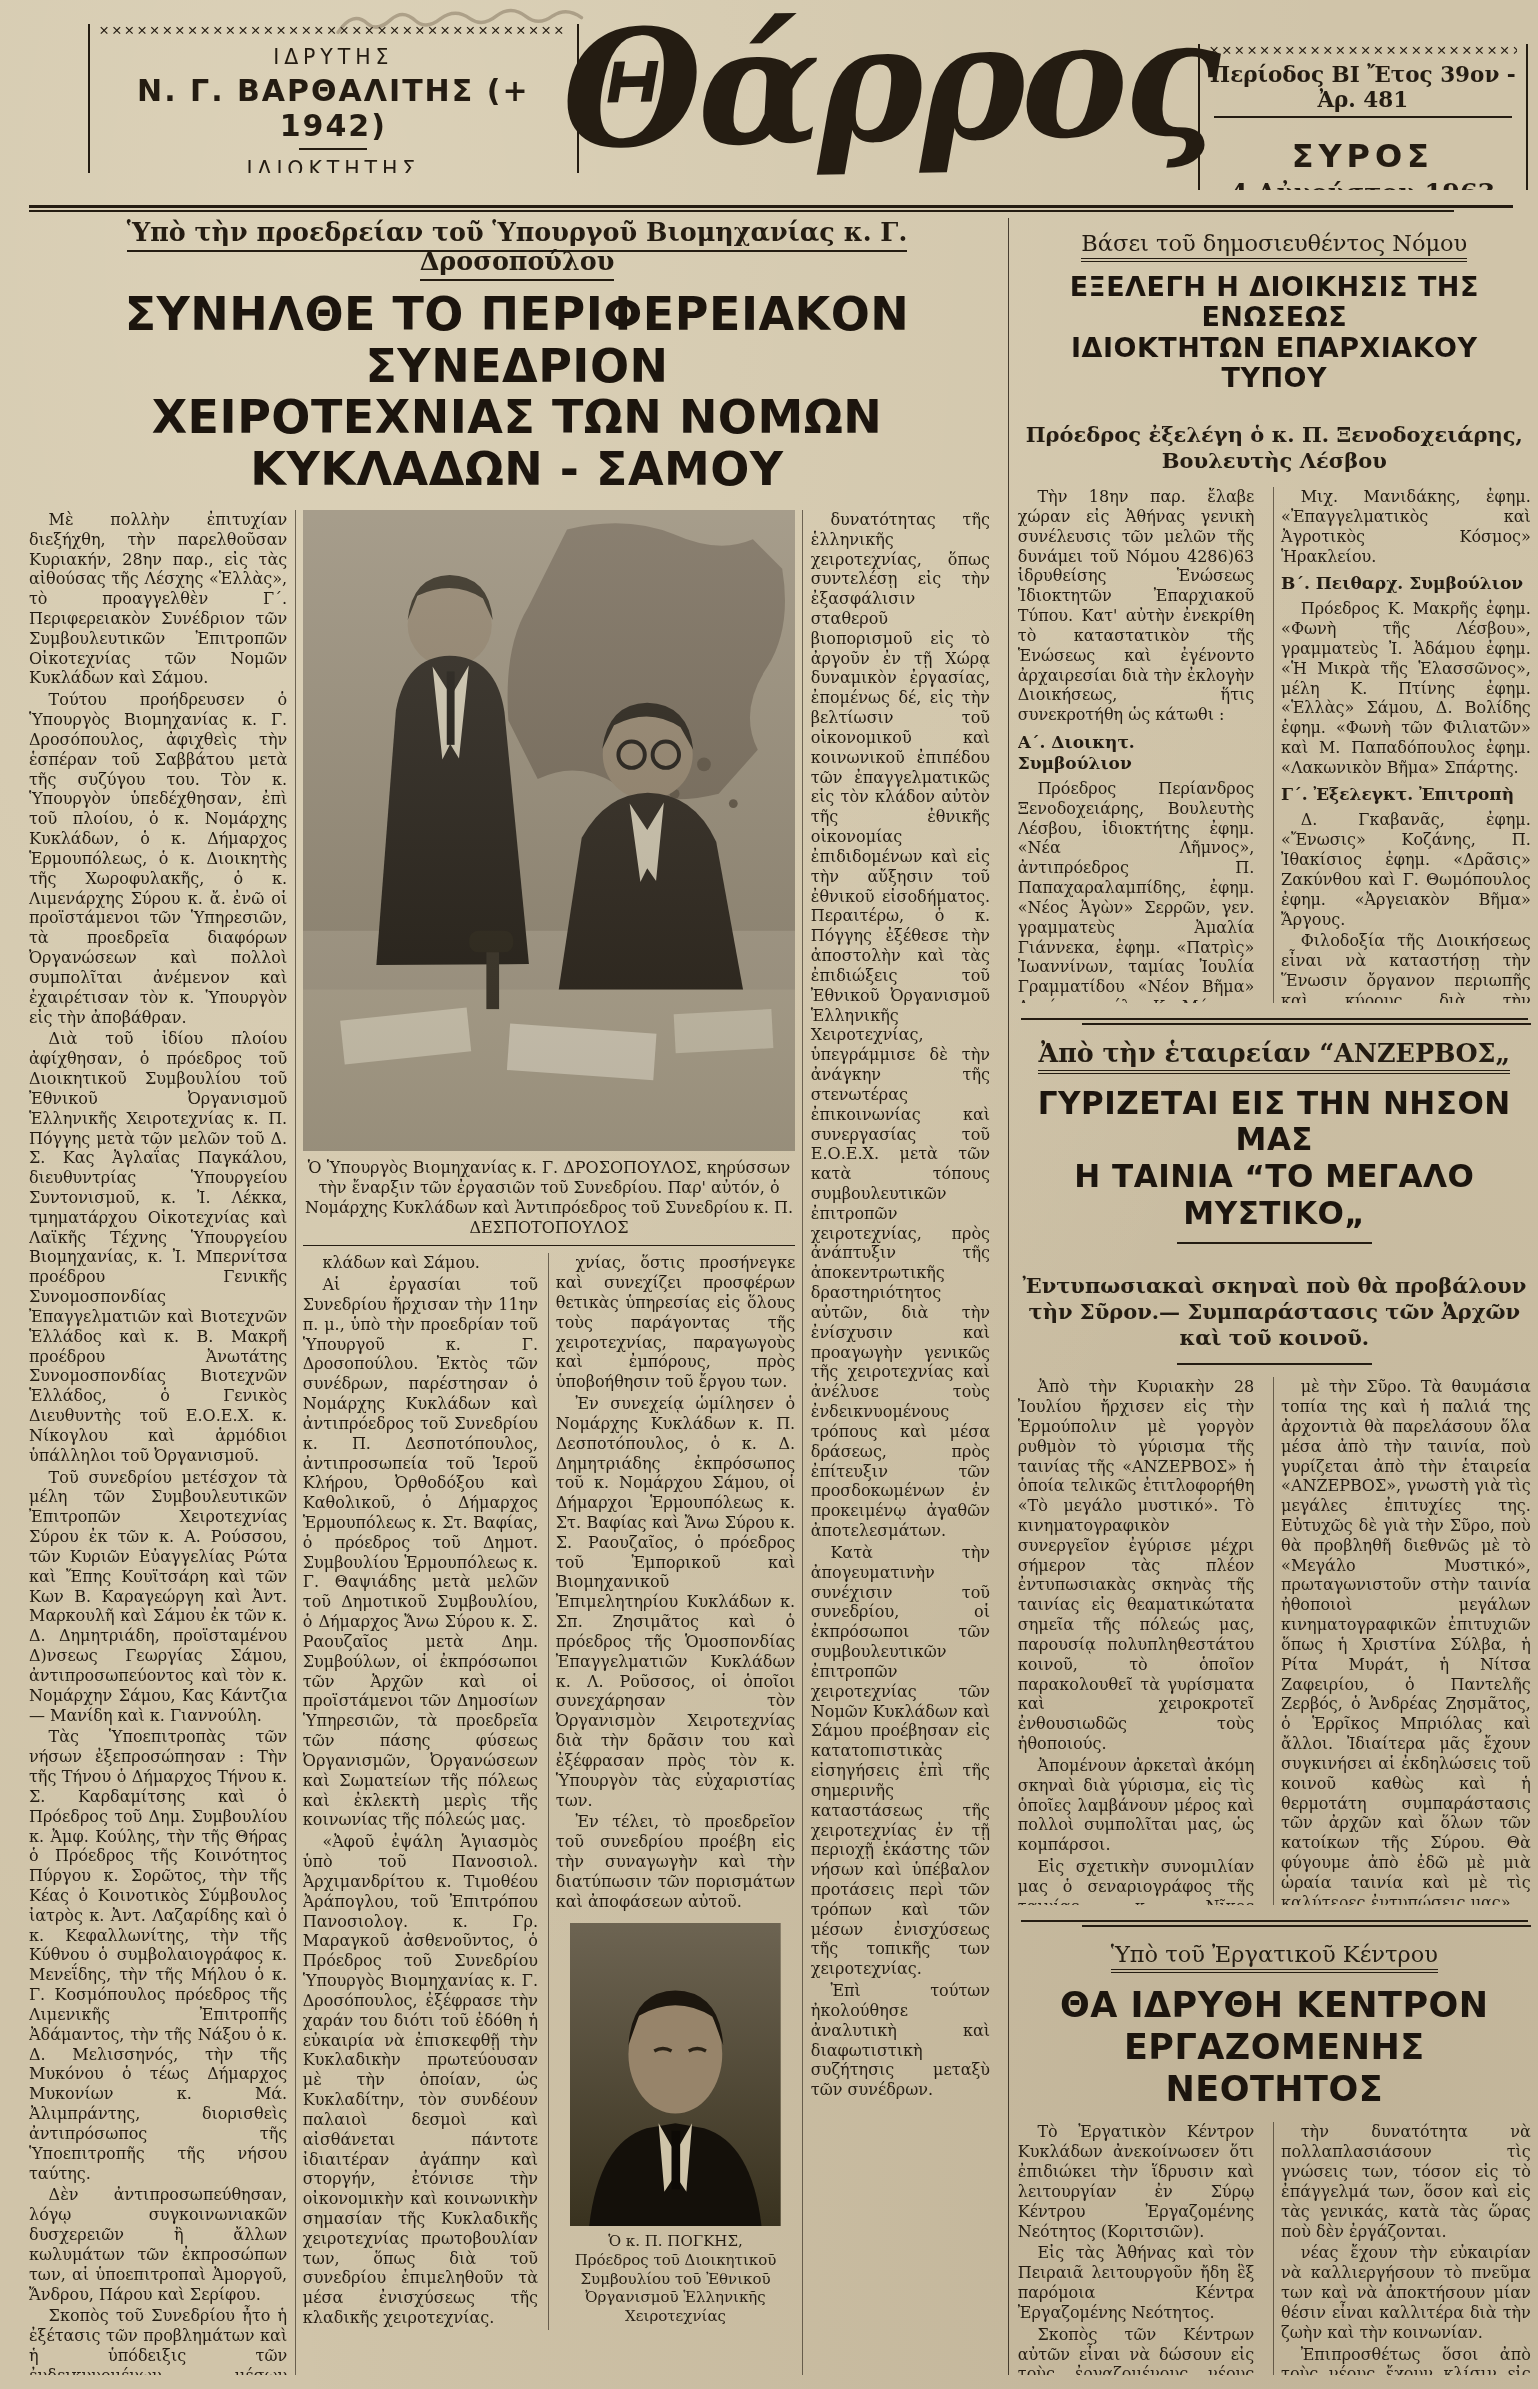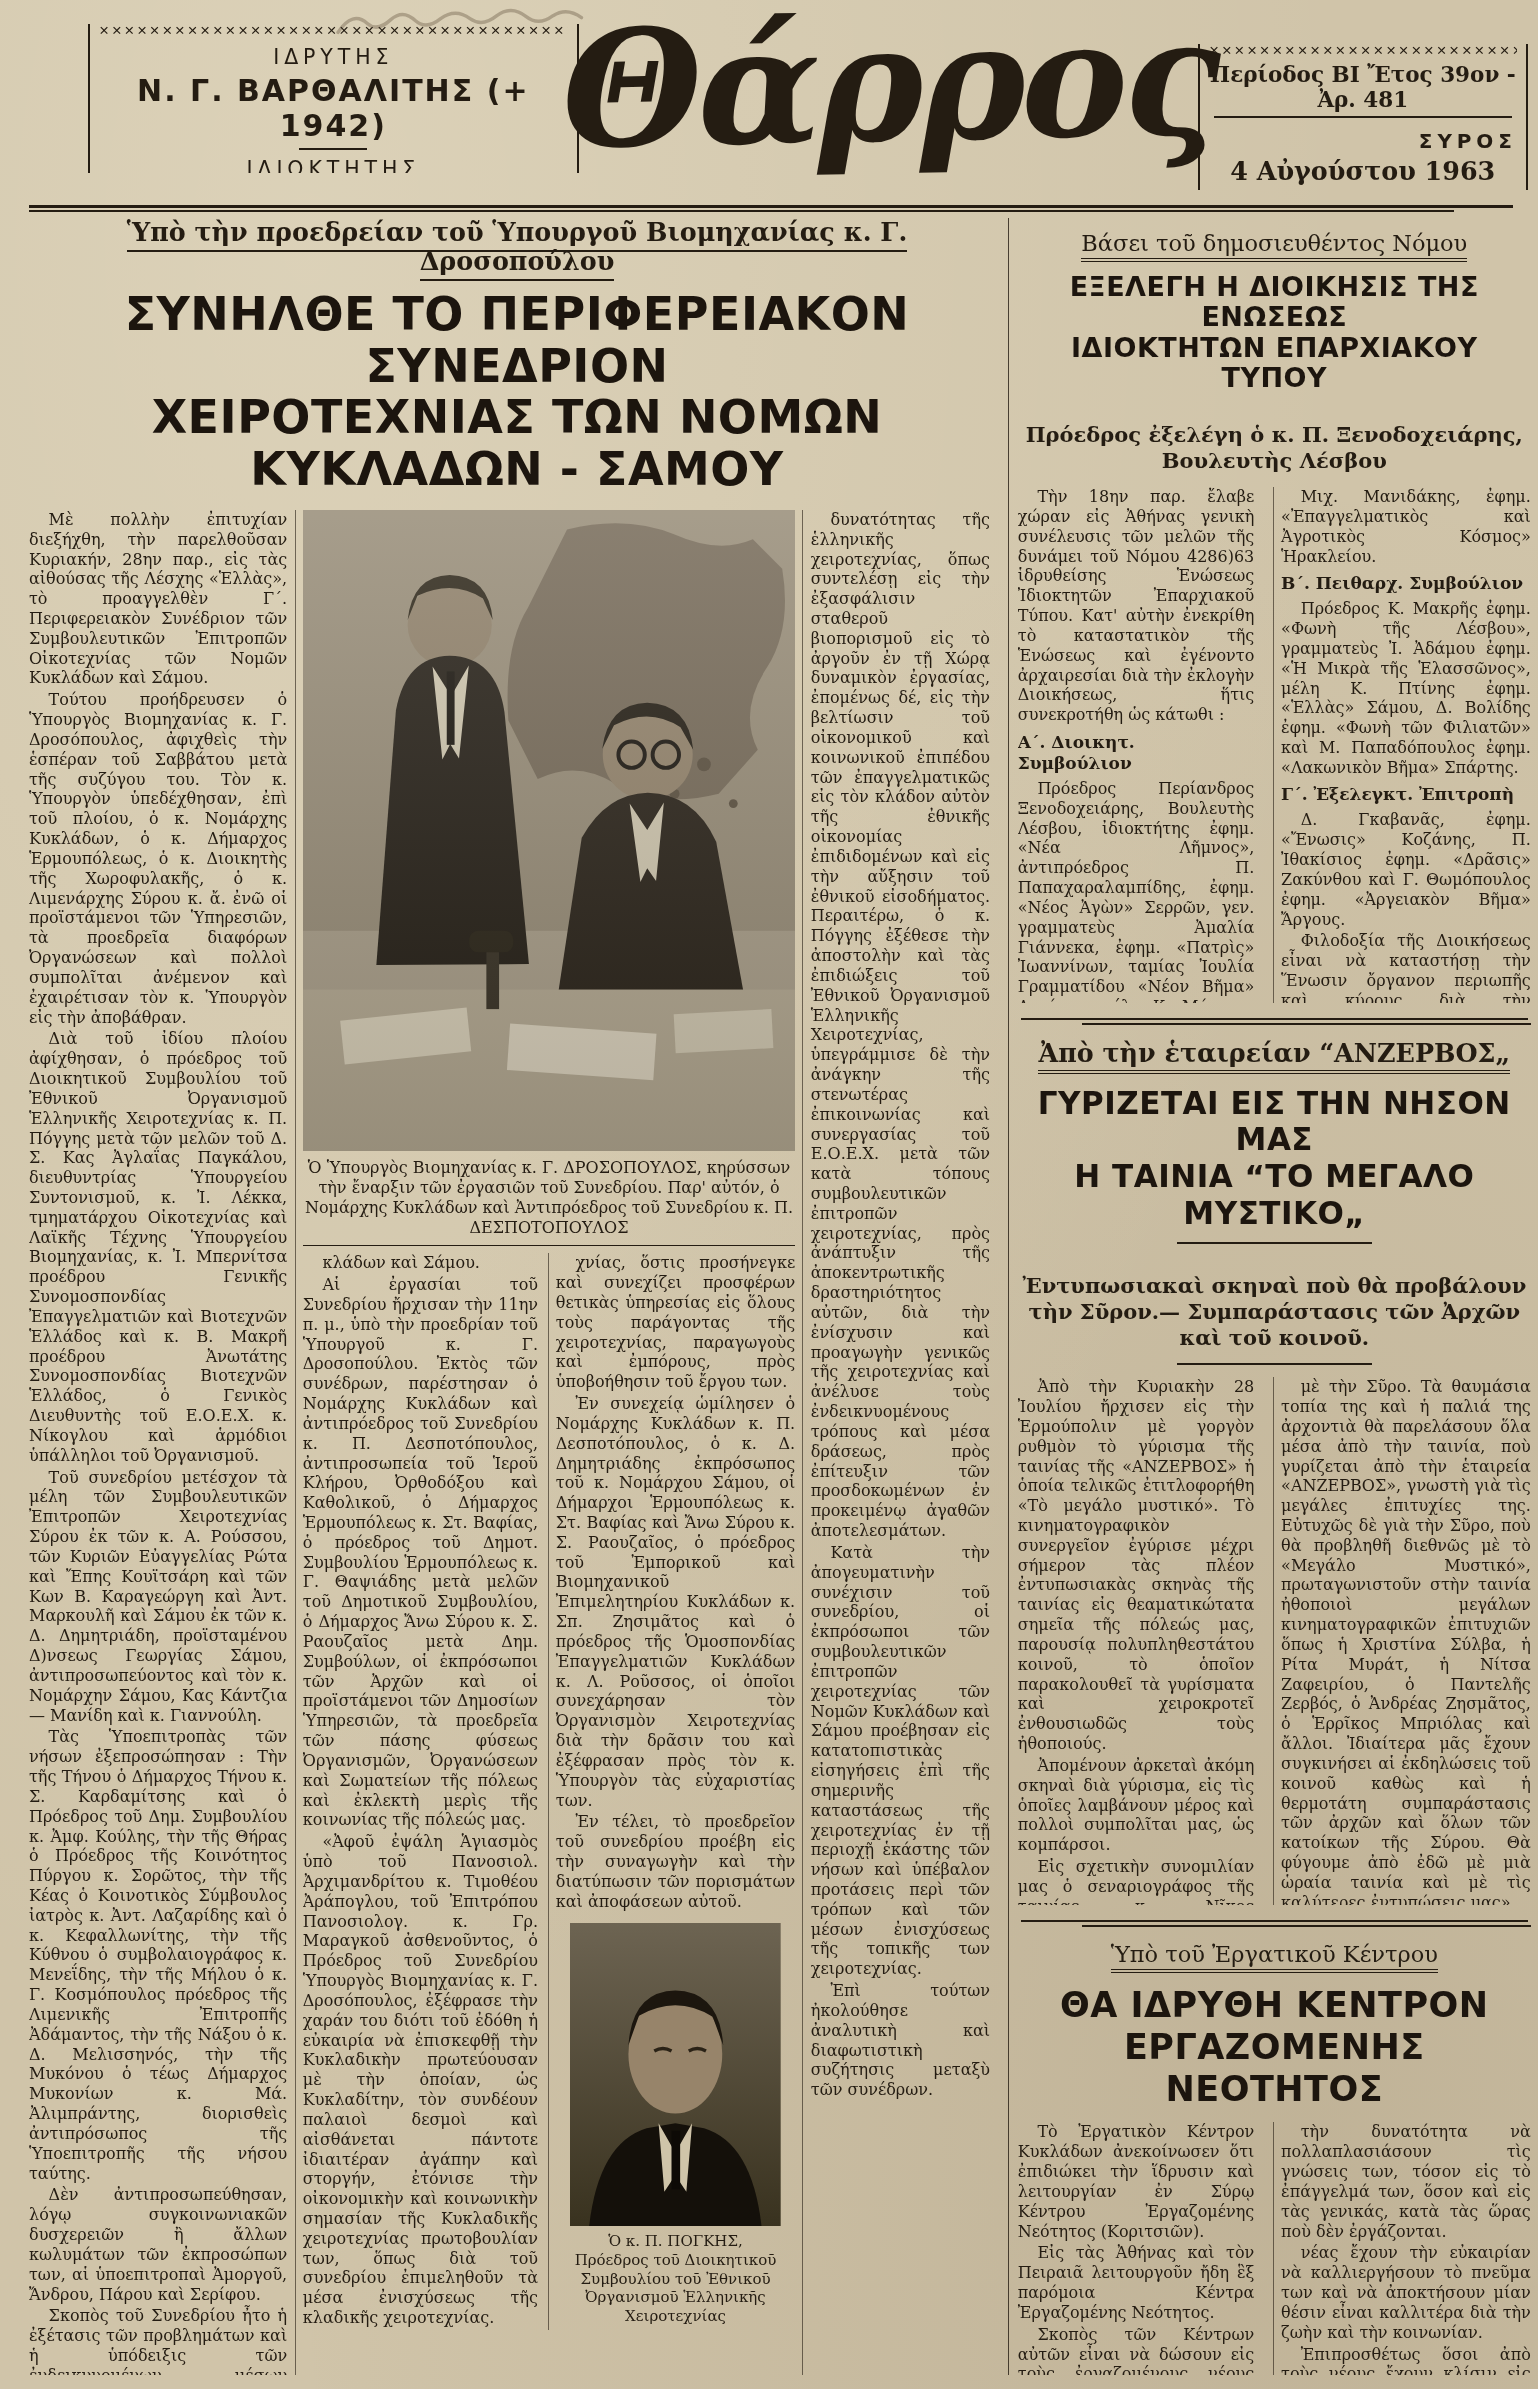--- a/index.html
+++ b/index.html
@@ -20,21 +20,21 @@
         overflow:hidden;line-height:1;color:#241c12;}
   .mh-left{left:59px;top:9.8px;width:469px;height:147px;}
   .mh-right{left:1169px;top:29px;width:308px;height:144px;}
   .mh-label{font-family:"DejaVu Sans",sans-serif;font-weight:normal;font-size:20.5px;letter-spacing:4.9px;margin-top:6.8px;}
   .mh-name{font-family:"DejaVu Sans",sans-serif;font-weight:bold;font-size:30px;letter-spacing:2px;margin-top:3.9px;}
   .mh-shortrule{width:68px;border-top:2px solid #241c12;margin:4.9px auto;}
   .mh-title{position:absolute;left:533px;top:-19.6px;width:636px;text-align:center;
             font-family:"DejaVu Serif",serif;font-style:italic;font-weight:bold;
             font-size:161px;line-height:1.1;letter-spacing:-4.9px;transform:rotate(-1.2deg);}
   .mh-r-line1{font-weight:bold;font-size:21.5px;margin-top:4.9px;}
-  .mh-r-city{font-family:"DejaVu Sans",sans-serif;font-weight:bold;font-size:20px;letter-spacing:4.9px;margin-top:11px;text-align:right;}
+  .mh-r-city{font-family:"DejaVu Sans",sans-serif;font-weight:bold;font-size:32px;letter-spacing:4.9px;margin-top:19px;}
   .mh-r-date{font-weight:bold;font-size:25.4px;margin-top:2.9px;}
   .mh-rule{border-top:2px solid #241c12;margin:3.9px 4.9px;}
   .dbl-bar{position:absolute;left:29px;top:205px;width:1484px;height:7.8px;
            border-top:3.4px solid #241c12;}
   .dbl-bar::after{content:"";display:block;margin-top:2px;border-top:2px solid #241c12;width:96%;}
   .pencil{position:absolute;left:333px;top:2.9px;opacity:.35;}
 
   
   .left-section{position:absolute;left:29px;top:218px;width:976px;height:2157px;overflow:hidden;}
   .right-section{position:absolute;left:1008px;top:218px;width:513px;height:2157px;

